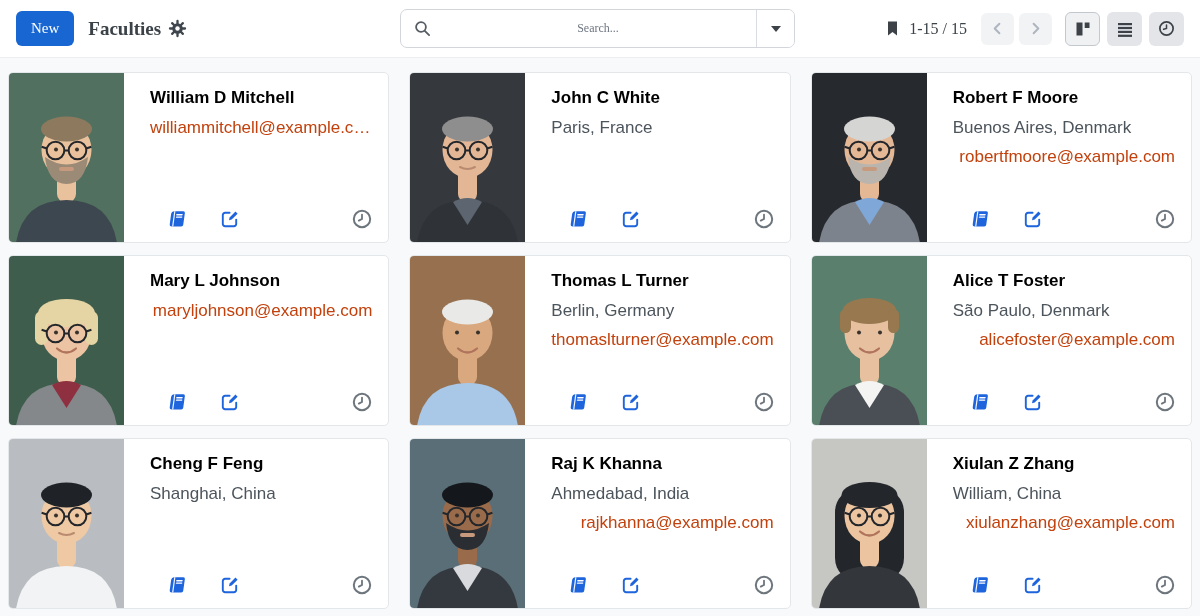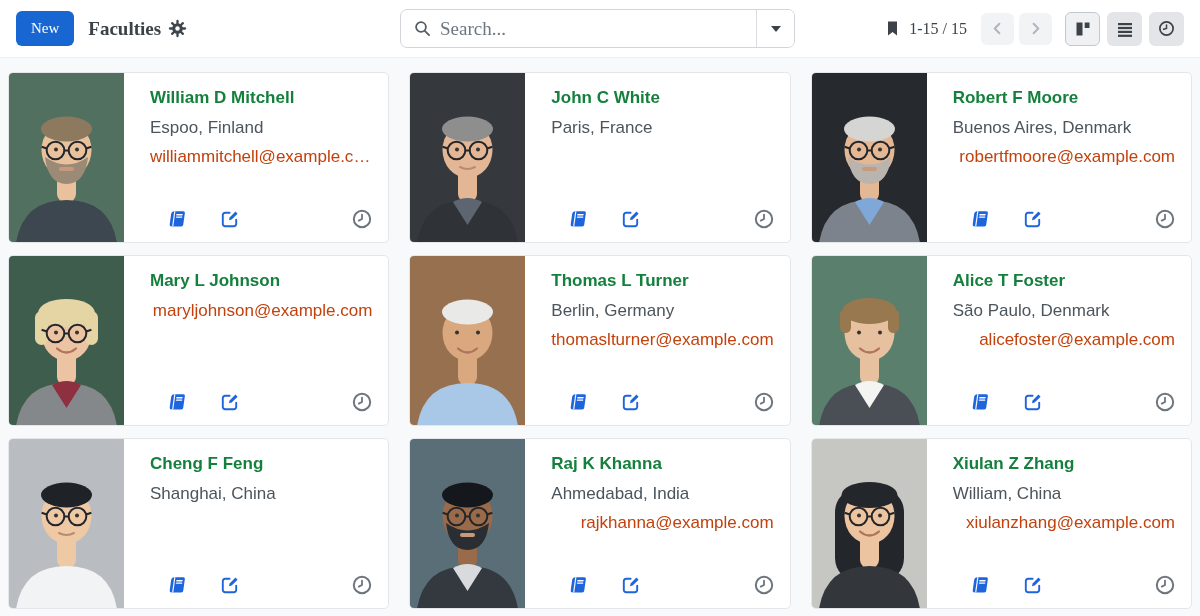--- a/index.html
+++ b/index.html
@@ -16,21 +16,21 @@
   .title-wrap { display:flex; align-items:center; gap:7px; }
   .title { font-size:19px; font-weight:600; color:#3b4248; }
   .gear-btn { background:none; border:none; cursor:pointer; display:flex;
     align-items:center; padding:0; }
 
   .searchbox { position:absolute; left:400px; top:9px; width:395px; height:39px;
     background:#fff; border:1px solid #d2d6db; border-radius:7px;
     display:flex; align-items:center; overflow:hidden; }
   .searchbox .mag { margin:0 9px 0 13px; display:flex; }
   .searchbox input { flex:1; border:none; outline:none; font-family:inherit;
-    font-size:19px; color:#8b5cf6; background:transparent; }
+    font-size:12px; color:#8b5cf6; background:transparent;text-align:center; }
   .searchbox input::placeholder { color:#6e7681; }
   .search-divider { width:1px; height:100%; background:#d9dce0; }
   .caret-btn { width:37px; height:100%; background:#fff; border:none;
     cursor:pointer; display:grid; place-items:center; }
   .caret { width:0; height:0; border-left:5px solid transparent;
     border-right:5px solid transparent; border-top:6px solid #3c4248; }
 
   .tb-right { margin-left:auto; display:flex; align-items:center; }
   .bm { display:flex; margin-right:9px; cursor:pointer; }
   .pager-text { font-size:16px; color:#3b4248; margin-right:14px; white-space:nowrap; }
@@ -45,21 +45,21 @@
 
   
   .content { height:558px; padding:14px 8px 0 8px; }
   .grid { display:grid; grid-template-columns:repeat(3,1fr);
     column-gap:20px; row-gap:12px; }
   .card { display:flex; height:171px; background:#fff;
     border:1px solid #e4e7ea; border-radius:5px; overflow:hidden; }
   .photo { width:115px; flex:none; }
   .photo svg { width:115px; height:169px; display:block; }
   .body { flex:1; min-width:0; position:relative; padding:15px 16px 12px 26px; }
-  .name { font-size:17px; font-weight:700; color:#15803d; margin-bottom:10px;
+  .name { font-size:17px; font-weight:700; color:#000000; margin-bottom:10px;
     white-space:nowrap; overflow:hidden; }
   .loc { font-size:17px; color:#4c545c; margin-bottom:9px; white-space:nowrap;
     overflow:hidden; }
   .email { font-size:17px; color:#c2410c; white-space:nowrap; overflow:hidden;
     text-overflow:ellipsis;text-align:right; }
   .foot { position:absolute; left:44px; right:16px; bottom:13px;
     display:flex; align-items:center; }
   .act { background:none; border:none; padding:0; cursor:pointer;
     display:flex; align-items:center; }
   .act + .act { margin-left:34px; }
@@ -164,21 +164,20 @@
                 <circle cx="68" cy="77.5" r="2" fill="#38322d"></circle>
             <g fill="none" stroke="#23262b" stroke-width="2">
          <circle cx="46.5" cy="78.5" r="8.8"></circle>
               <circle cx="68.5" cy="78.5" r="8.8"></circle>
          <path d="M55.3 78.5h4.4M37.8 76.5l-5.2-1.8M77.2 76.5l5.2-1.8"></path>
             </g>
           </svg>
         </div>
     <div class="body">
       <div class="name">William D Mitchell</div>
-      <div class="loc">Espoo, Finland</div>
       <div class="email">williammitchell@example.com</div>
       <div class="foot">
         <button class="act">
           <svg width="19" height="18" viewBox="0 0 19 18">
             <g transform="translate(2.2 0) skewX(-8)">
               <path d="M4 1.3h9.4a1.7 1.7 0 0 1 1.7 1.7v11.7a1.7 1.7 0 0 1-1.7 1.7H4a2.5 2.5 0 0 1-2.5-2.5V3.8A2.5 2.5 0 0 1 4 1.3z" fill="#1e64dc"></path>
               <path d="M4.8 1.3v15.1" stroke="#fff" stroke-width="1.2" opacity="0.95"></path>
               <path d="M7.3 4.7h5.2M7.3 7.1h5.2" stroke="#fff" stroke-width="1.4" stroke-linecap="round"></path>
             </g>
           </svg>

